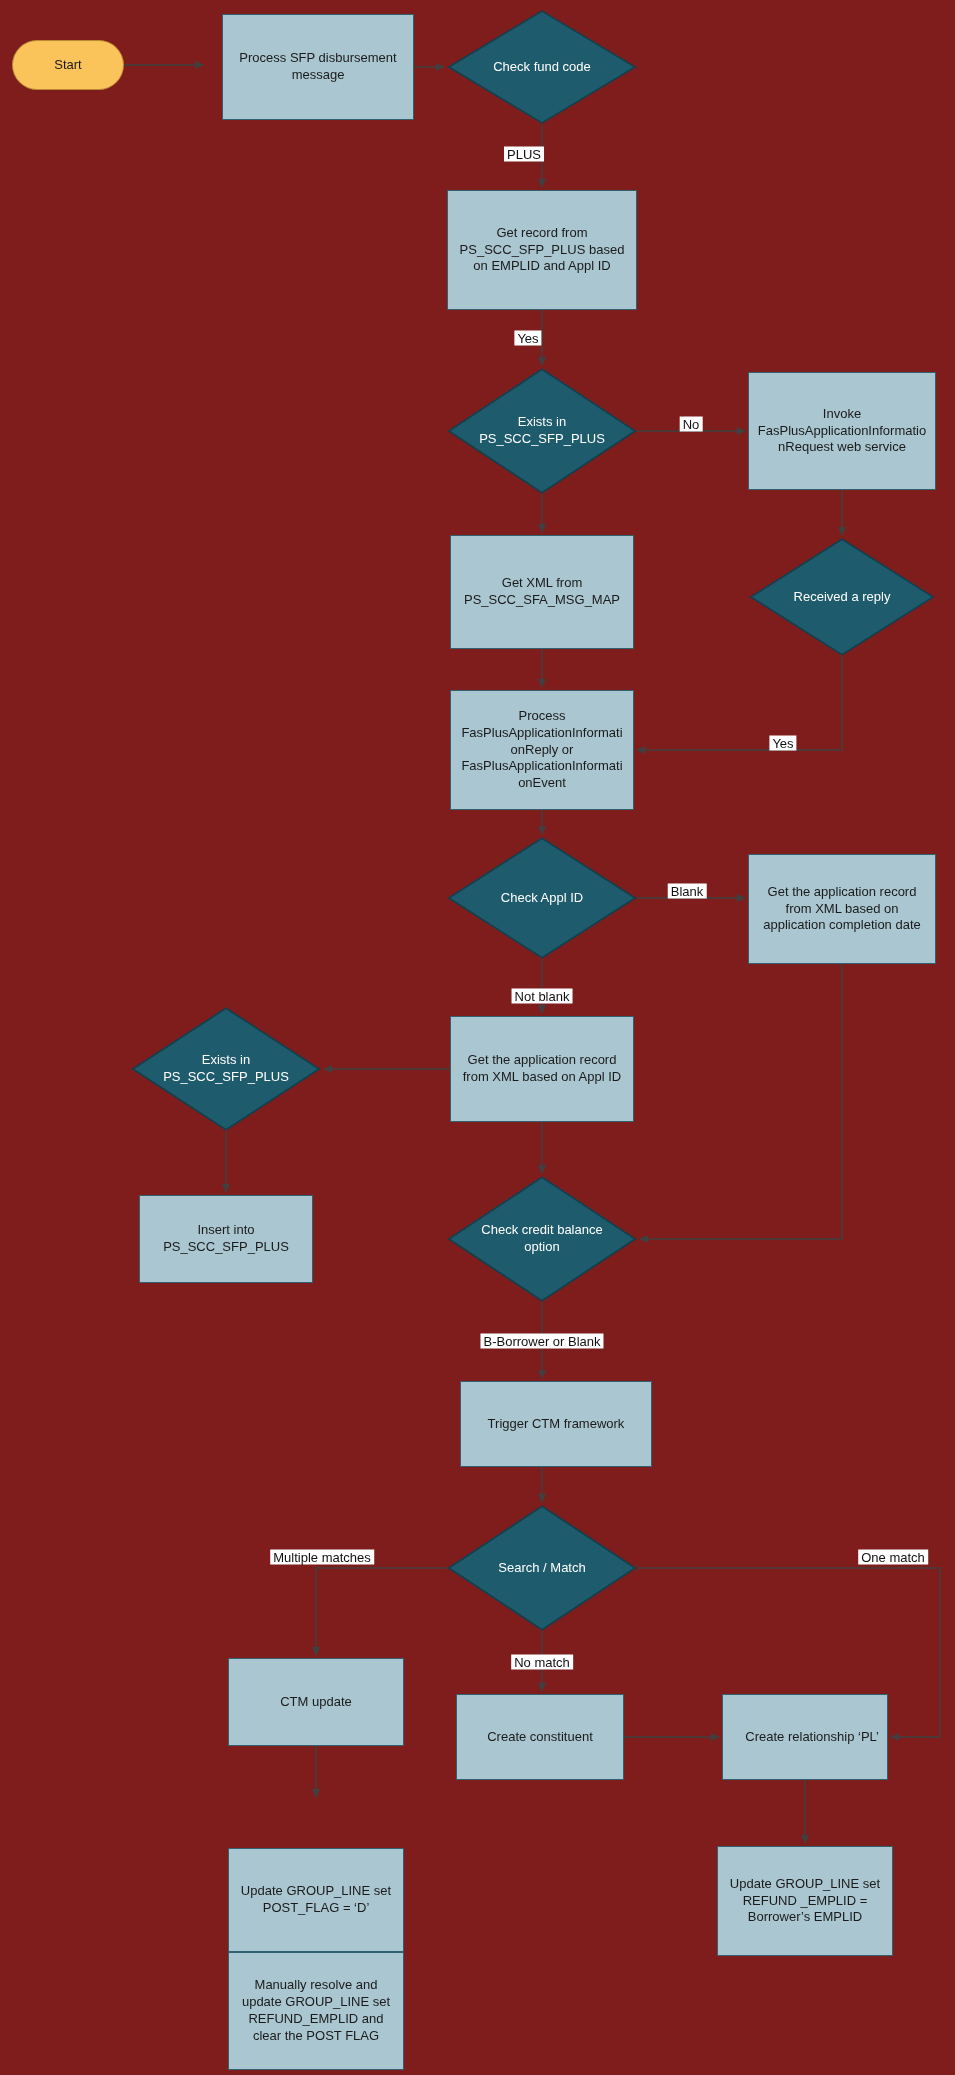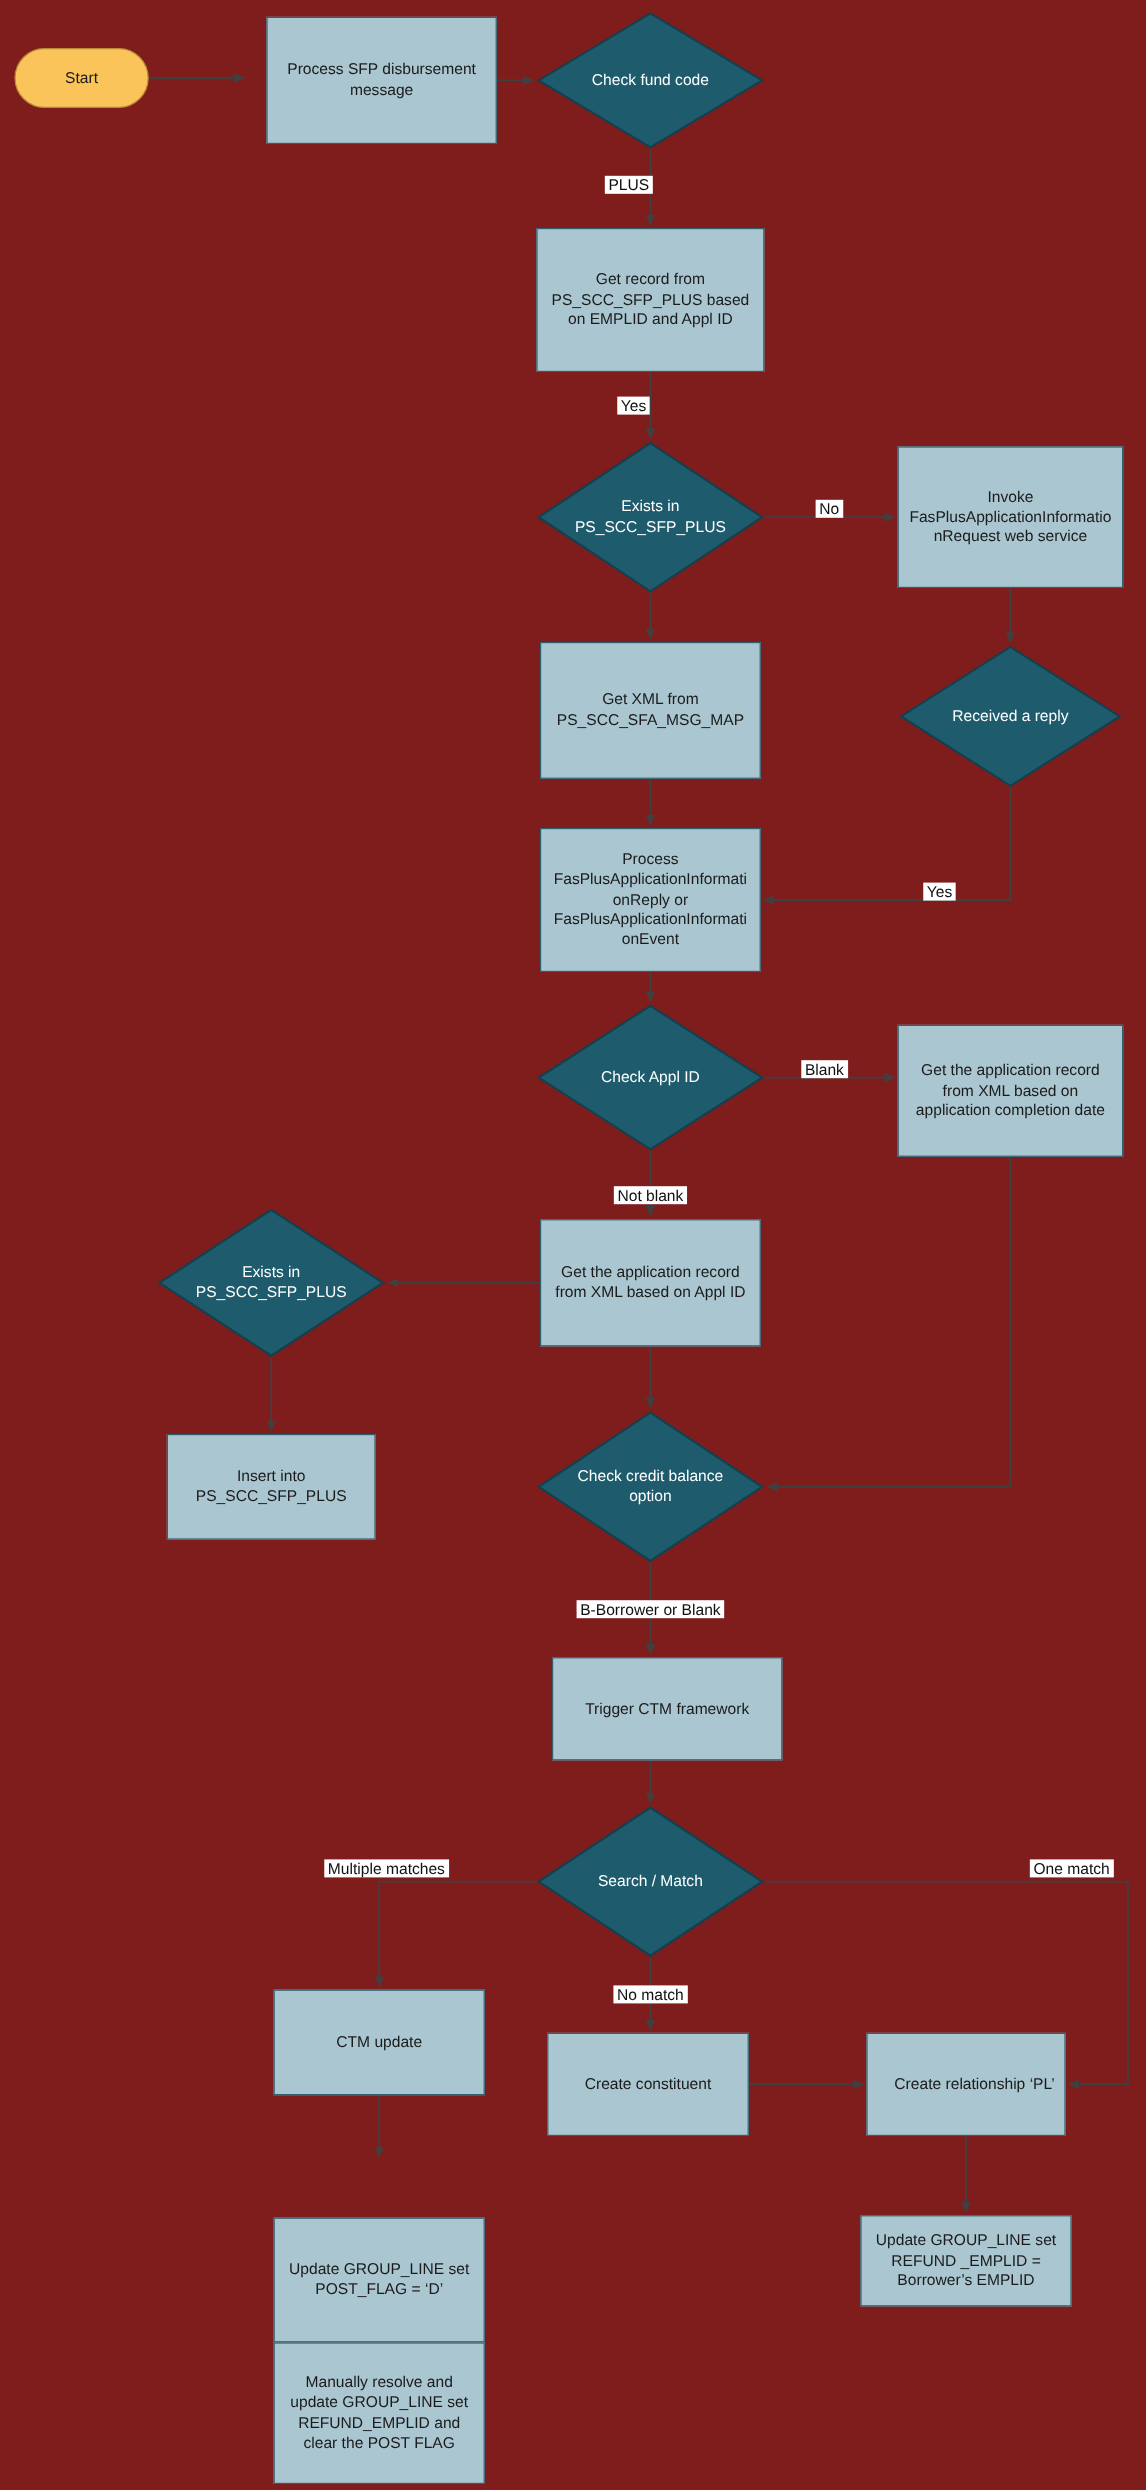--- a/index.html
+++ b/index.html
@@ -163,21 +163,21 @@
   </div>
 
   <div class="node rect" style="left:722px; top:1694px; width:166px; height:86px;text-align:right;">
     <span class="node-label">Create relationship ‘PL’</span>
   </div>
 
   <div class="node rect" style="left:228px; top:1800px; width:176px; height:104px;margin-top:48px;">
     <span class="node-label">Update GROUP_LINE set POST_FLAG = ‘D’</span>
   </div>
 
-  <div class="node rect" style="left:717px; top:1846px; width:176px; height:76px;">
+  <div class="node rect" style="left:717px; top:1846px; width:176px; height:110px;">
     <span class="node-label">Update GROUP_LINE set REFUND _EMPLID = Borrower’s EMPLID</span>
   </div>
 
   <div class="node rect" style="left:228px; top:1952px; width:176px; height:118px;">
     <span class="node-label">Manually resolve and update GROUP_LINE set REFUND_EMPLID and clear the POST FLAG</span>
   </div>
 
   <span class="edge-label" style="left:524px; top:154px;">PLUS</span>
   <span class="edge-label" style="left:528px; top:338px;">Yes</span>
   <span class="edge-label" style="left:691px; top:424px;">No</span>

